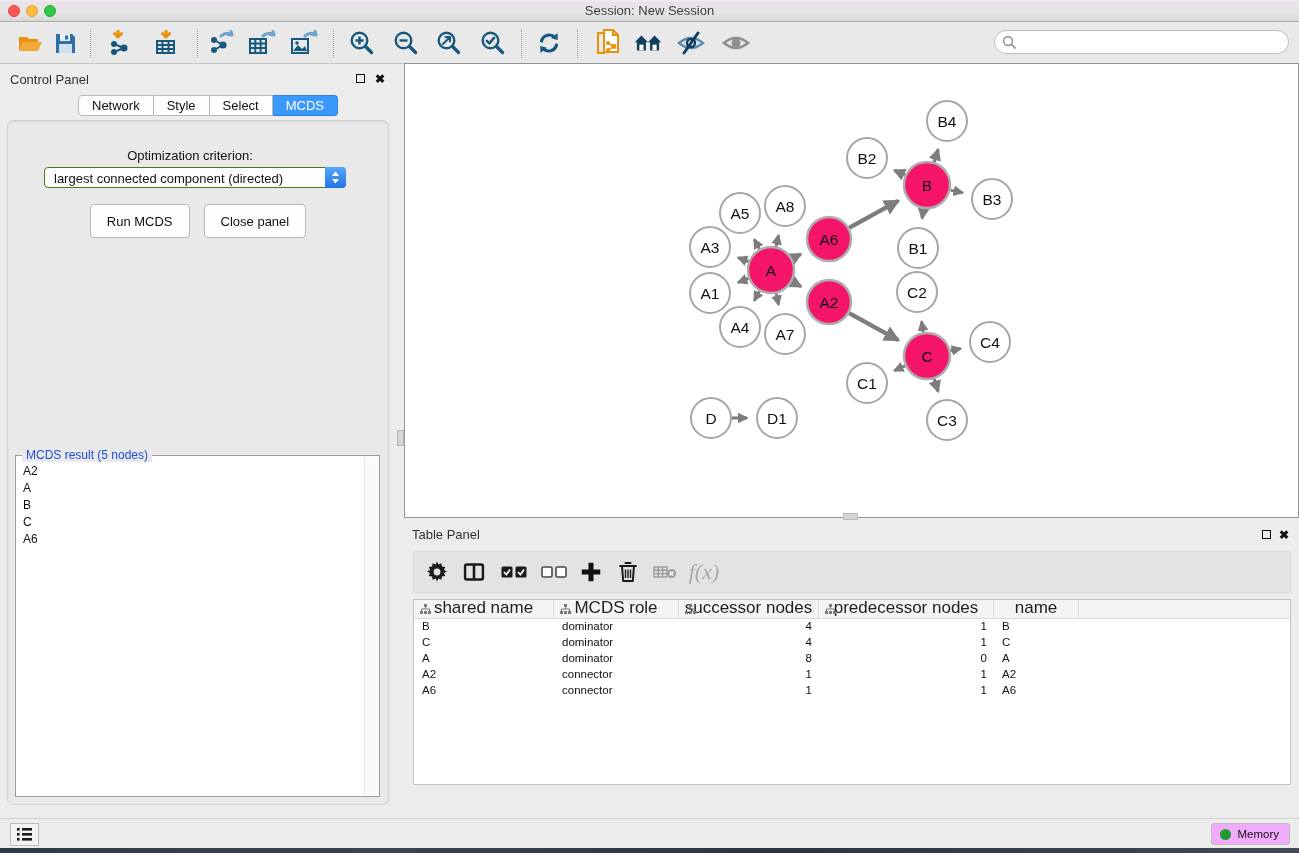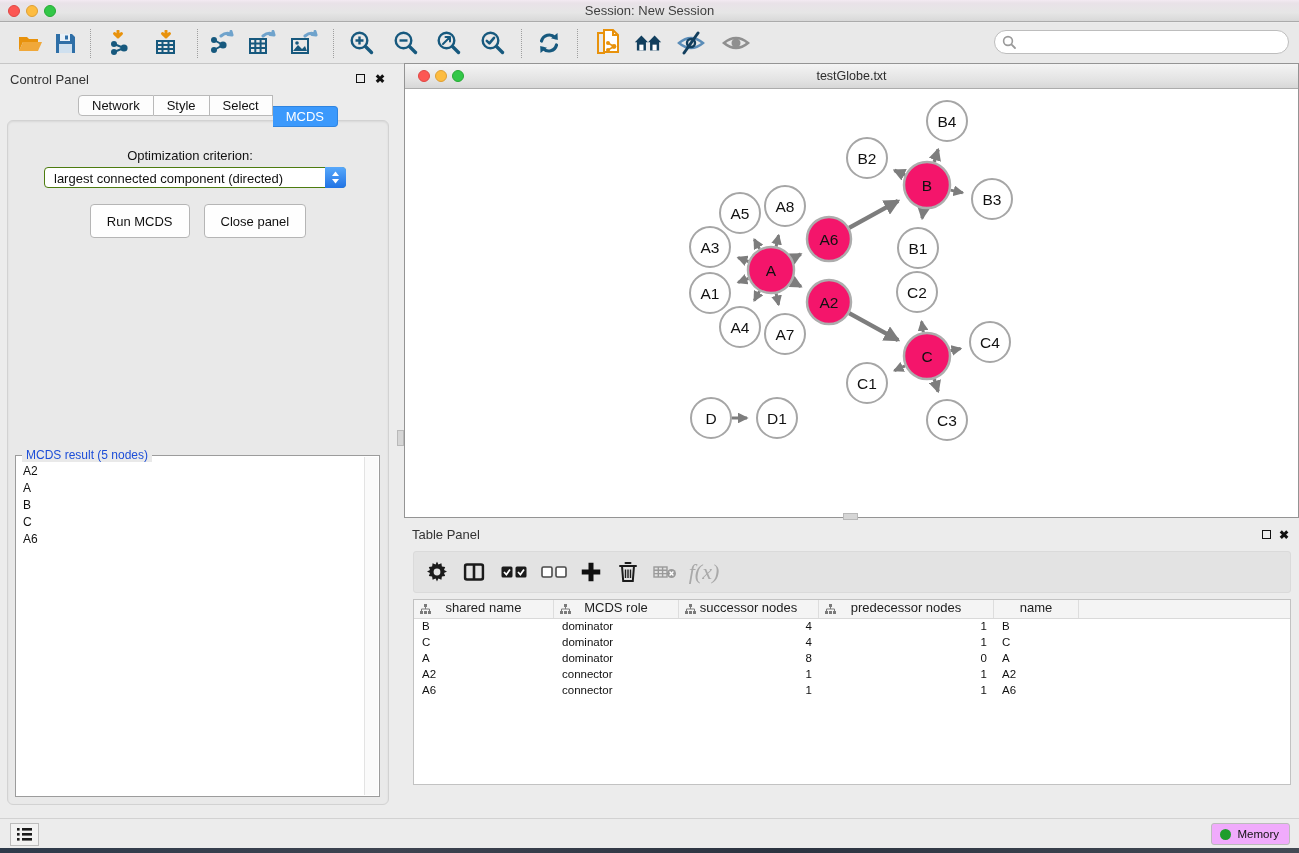--- a/index.html
+++ b/index.html
@@ -36,21 +36,21 @@
   .cp-head { position:relative; height:30px; }
   .cp-title { position:absolute; left:10px; top:8px; font-size:13px; color:#333; }
   .panel-float, .panel-close { position:absolute; top:8px; font-size:12px; color:#111; cursor:default; }
   .float-sq { display:inline-block; width:9px; height:9px; border:1.6px solid #111; margin-top:2px; }
   .cp-head .panel-float { right:32px; } .cp-head .panel-close { right:12px; font-weight:bold; }
 
   .cp-tabs { position:absolute; left:78px; top:31px; height:21px; display:flex; z-index:2; }
   .cp-tab { height:21px; padding:0 13px; background:#FDFDFD; border:1px solid #B9B9B9;
     border-left:none; font-size:13px; color:#111; display:flex; align-items:center; cursor:default; }
   .cp-tab:first-child { border-left:1px solid #B9B9B9; border-radius:4px 0 0 4px; }
-  .cp-tab:last-child { border-radius:0 4px 4px 0;margin-top:11px; }
+  .cp-tab:last-child { border-radius:0 4px 4px 0; }
   .cp-tab.active { background:#3B99FC; border-color:#2F84E0; color:#fff; }
 
   .cp-body { position:absolute; left:7px; right:8px; top:56px; bottom:13px;
     background:#E9E9E9; border:1px solid #D2D2D2; border-radius:6px; box-shadow:0 1px 2px rgba(0,0,0,.08) inset; }
   .opt-label { position:absolute; left:0; right:16px; top:27px; text-align:center; font-size:13px; color:#111; }
   .dropdown { position:absolute; left:36px; right:42px; top:46px; height:21px;
     background:#fff; border:1px solid #4d7c0f; border-radius:4px; cursor:default; }
   .dropdown .dd-text { position:absolute; left:9px; top:3px; font-size:13px; color:#111; }
   .dropdown .dd-step { position:absolute; right:-1px; top:-1px; width:21px; height:21px;
     background:linear-gradient(#57A8FB,#2173E4); border-radius:0 4px 4px 0;
@@ -90,22 +90,22 @@
   .tp-head .panel-float { right:28px; } .tp-head .panel-close { right:10px; font-weight:bold; }
   .tp-toolbar { position:absolute; left:15px; right:8px; top:31px; height:42px;
     background:#E3E3E3; border:1px solid #DADADA; border-radius:3px; }
   .tpi { position:absolute; top:50%; transform:translate(-50%,-50%); display:flex;
     align-items:center; justify-content:center; cursor:default; }
   .fx { font-family:"Liberation Serif", serif; font-style:italic; font-size:22px; color:#A9A9A9; }
 
   .ntable { position:absolute; left:15px; right:8px; top:79px; bottom:31px;
     background:#fff; border:1px solid #C2C2C2; overflow:hidden; }
   .thead { display:flex; height:19px; background:#F4F4F4; border-bottom:1px solid #D9D9D9; }
-  .th { position:relative; border-right:1px solid #DDDDDD; font-size:13px; color:#222;
-    display:flex; align-items:flex-start; justify-content:center; cursor:default; }
+  .th { position:relative; border-right:1px solid #DDDDDD; font-size:17px; color:#222;
+    display:flex; align-items:flex-end; justify-content:center; cursor:default; }
   .th svg { position:absolute; left:6px; top:4px; }
   .c0{width:140px;} .c1{width:125px;} .c2{width:140px;} .c3{width:175px;} .c4{width:85px;}
   .trow { display:flex; height:16px; }
   .tcell { font-size:11.5px; color:#111; padding:1px 6px 0 8px; white-space:nowrap; }
   .trow .c2, .trow .c3 { text-align:right; padding-right:7px; }
 
   .tp-tabs { position:absolute; left:0; right:0; bottom:5px; display:flex; justify-content:center; }
   .tp-tab { height:22px; padding:0 14px; background:#FDFDFD; border:1px solid #BFBFBF; border-left:none;
     font-size:12.5px; color:#111; display:flex; align-items:center; cursor:default; }
   .tp-tab:first-child { border-left:1px solid #BFBFBF; border-radius:5px 0 0 5px; }
@@ -314,26 +314,20 @@
             <div class="mcds-item">B</div>
             <div class="mcds-item">C</div>
             <div class="mcds-item">A6</div>
           </div>
         <div class="mcds-scroll"></div>
       </div>
     </div>
   </div>
 
   <div class="network-window">
-    <div class="nw-titlebar">
-      <span class="tl red"></span>
-      <span class="tl yellow"></span>
-      <span class="tl green"></span>
-      <div class="nw-title">testGlobe.txt</div>
-    </div>
     <div class="nw-canvas">
       <svg id="graph-svg" width="893" height="428" viewBox="0 0 893 428">
         <defs>
           <marker id="arrow" viewBox="0 0 10 10" refX="8.5" refY="5" markerWidth="3.6" markerHeight="3.6" orient="auto">
             <path d="M0 0 L10 5 L0 10 Z" fill="#7D7D7D"></path>
           </marker>
         </defs>
       <line x1="354.5" y1="159.9" x2="349.3" y2="150.4" stroke="#7D7D7D" stroke-width="3" marker-end="url(#arrow)"></line>
           <line x1="371.1" y1="157.6" x2="373.6" y2="146.3" stroke="#7D7D7D" stroke-width="3" marker-end="url(#arrow)"></line>
           <line x1="343.5" y1="172.5" x2="333.1" y2="168.6" stroke="#7D7D7D" stroke-width="3" marker-end="url(#arrow)"></line>

